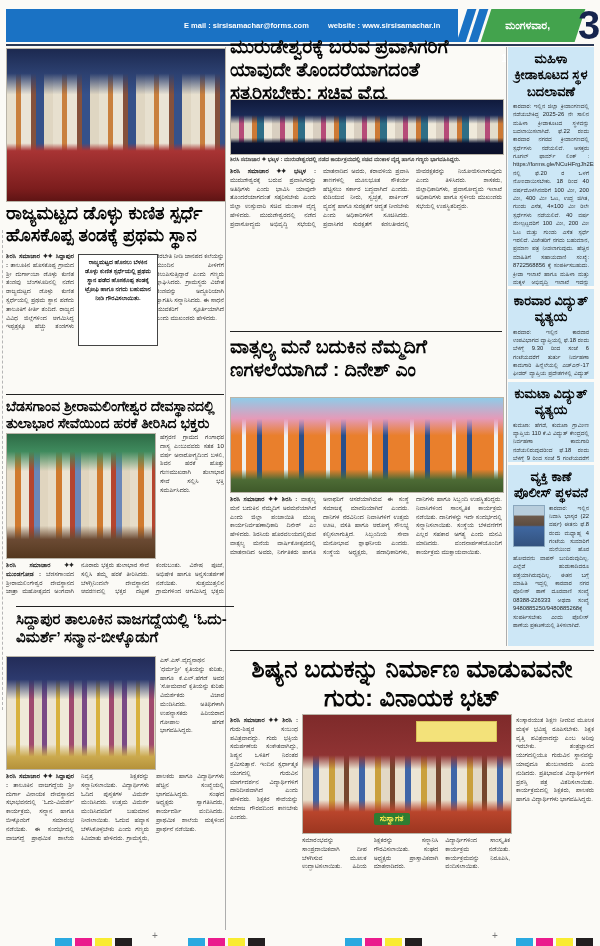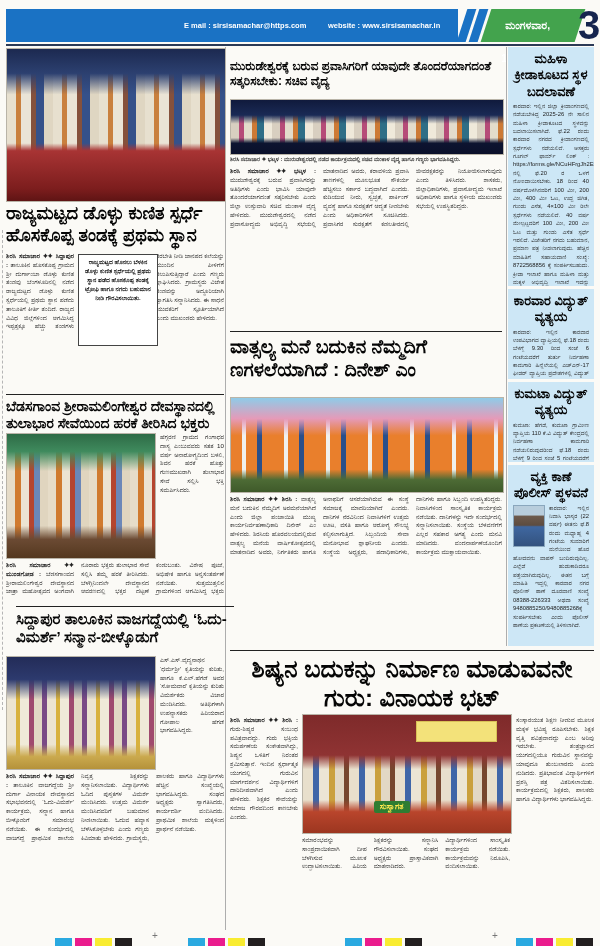--- a/index.html
+++ b/index.html
@@ -24,42 +24,42 @@
   .caption{font-size:5.7px;font-weight:bold;color:#333;white-space:nowrap;overflow:hidden;}
   
   .photo{border:1px solid #b9b4a8;overflow:hidden;}
   .ph-a{background:linear-gradient(180deg,#1c2950 0%,#2c4070 16%,rgba(44,64,112,0) 30%),linear-gradient(180deg,rgba(0,0,0,0) 62%,#a83434 67%,#7c1d1d 92%,#5f1414 100%),repeating-linear-gradient(90deg,#e7e0cf 0 9px,#c9803e 9px 14px,#eae4d6 14px 24px,#85513c 24px 29px,#35518a 29px 37px,#dfd6c2 37px 46px),#d8d0bd;}
   .ph-m1{background:linear-gradient(180deg,#101a3c 0%,#1a2a55 28%,rgba(26,42,85,0) 44%),linear-gradient(180deg,rgba(0,0,0,0) 70%,#0d1430 80%,#0a102a 100%),repeating-linear-gradient(90deg,#d8cfc0 0 8px,#b64b78 8px 13px,#e3dccb 13px 21px,#cd7a35 21px 26px,#2e6e86 26px 33px,#efe9da 33px 41px),#c9c2b2;}
   .ph-b{background:linear-gradient(180deg,#2e6b46 0%,#3f8a5d 14%,rgba(63,138,93,0) 30%),linear-gradient(180deg,rgba(0,0,0,0) 74%,#6b4a33 85%,#54381f 100%),repeating-linear-gradient(90deg,#e6dcc8 0 8px,#d07a2e 8px 14px,#ece3d2 14px 22px,#b5452f 22px 27px,#6b87b8 27px 33px,#e0d5bf 33px 41px),#d5ccb8;}
   .ph-m2{background:linear-gradient(180deg,#8fcbe8 0%,#e59ab8 22%,rgba(229,154,184,0) 40%),linear-gradient(180deg,rgba(0,0,0,0) 76%,#4d6b35 87%,#3f5a2a 100%),repeating-linear-gradient(90deg,#e97f2c 0 11px,#f0f0ee 11px 15px,#e97f2c 15px 26px,#2a4f8a 26px 31px,#e97f2c 31px 42px),#dfd8c8;}
   .ph-c{background:linear-gradient(180deg,#232c58 0%,#2d3a6e 20%,rgba(45,58,110,0) 38%),linear-gradient(180deg,rgba(0,0,0,0) 78%,#caa94e 89%,#b5923a 100%),repeating-linear-gradient(90deg,#ece4d0 0 9px,#d8b13c 9px 13px,#f0ead8 13px 22px,#a04a6e 22px 27px,#e3d9c4 27px 35px,#7a4a85 35px 40px),#d8d0bd;}
   .ph-m3{background:linear-gradient(180deg,#7e2a2a 0%,#8f3333 34%,rgba(143,51,51,0) 46%),linear-gradient(180deg,rgba(0,0,0,0) 72%,#b9452c 82%,#9c3620 100%),repeating-linear-gradient(90deg,#e8dfcc 0 10px,#3f66a8 10px 16px,#ece5d4 16px 26px,#caa03c 26px 32px,#e2d8c4 32px 41px,#76472e 41px 46px),#d2c9b6;}
   .m3-banner{position:absolute;top:6px;right:14px;width:38%;height:16%;background:#f3e27a;border:1px solid #d9c258;}
-  .m3-swagata{position:absolute;bottom:20px;left:34%;background:#2e7d32;color:#ffe94e;font-weight:bold;font-size:8px;padding:1px 6px;border-radius:2px;}
+  .m3-swagata{position:absolute;bottom:8px;left:34%;background:#2e7d32;color:#ffe94e;font-weight:bold;font-size:8px;padding:1px 6px;border-radius:2px;}
   .portrait{float:left;width:30px;height:40px;margin:1px 4px 2px 0;border:1px solid #8aa7bd;background:linear-gradient(180deg,#b8cddc 0%,#b8cddc 22%,#6d5a4c 26%,#5d4c40 48%,#3f67a0 52%,#33527e 100%);}
   
   .hbox{border:1px solid #444;background:#fff;padding:3px 4px;font-size:6px;font-weight:bold;line-height:1.5;text-align:center;overflow:hidden;}
   
   .rail{background:#cde7f6;padding:4px 5px;box-sizing:border-box;overflow:hidden;}
   .rail-title{font-weight:bold;font-size:13px;text-align:center;line-height:1.25;color:#000;margin-bottom:2px;}
   .rail-body{font-size:5.8px;line-height:1.45;text-align:justify;color:#222;}
   
   .vrule{width:1px;background:#adadad;}
   .dotted-edge{border-left:1px dashed #b5b5b5;width:0;}
   
   .sq{width:17px;height:8px;display:inline-block;margin-right:3px;}
   .c-c{background:#2aa9e0;} .c-m{background:#ea1c8d;} .c-y{background:#f9ec31;} .c-k{background:#231f20;}
   .plus{color:#777;font-size:10px;line-height:8px;}
 </style>
 </head>
 <body>
 
 <div class="abs" style="left:6px;top:9px;width:588px;height:33px;">
   <div class="abs hdr-blue" style="left:0;top:0;width:452px;"></div>
-  <div class="abs hdr-small" style="left:178px;top:12px;">E mail : sirsisamachar@https.com</div>
+  <div class="abs hdr-small" style="left:178px;top:12px;">E mail : sirsisamachar@forms.com</div>
   <div class="abs hdr-small" style="left:322px;top:12px;">website : www.sirsisamachar.in</div>
   <div class="abs slash" style="left:456px;"></div>
   <div class="abs slash" style="left:468px;"></div>
   <div class="abs green-date" style="left:480px;top:0;width:94px;">
     <div class="green-date-text">ಮಂಗಳವಾರ, 17.02.2026</div>
   </div>
   <div class="abs pageno" style="left:572px;top:-2px;">3</div>
 </div>
 <div class="abs hdr-rule" style="left:6px;top:44px;width:588px;height:0;"></div>
 <div class="abs dotted-edge" style="left:2px;top:230px;height:480px;"></div>
@@ -84,21 +84,21 @@
 </div>
 
 <div class="abs hl sep" style="left:16px;top:606px;width:218px;height:44px;font-size:15px;">ಸಿದ್ದಾಪುರ ತಾಲೂಕಿನ ವಾಜಗದ್ದೆಯಲ್ಲಿ ‘ಓದು-ವಿಮರ್ಶೆ’ ಸನ್ಮಾನ-ಬೀಳ್ಕೊಡುಗೆ</div>
 <div class="abs photo ph-c" style="left:6px;top:656px;width:148px;height:112px;"></div>
 <div class="abs bodytxt" style="left:160px;top:656px;width:64px;height:112px;">ಎಸ್.ಎಸ್.ವೈದ್ಯನಾಥನ ‘ಧರ್ಮಶ್ರೀ’ ಕೃತಿಯನ್ನು ಕುರಿತು, ಹಾಗೂ ಕೆ.ಎಲ್.ಹೆಗಡೆ ಅವರ ‘ಸೋಮವಾರ’ ಕೃತಿಯನ್ನು ಕುರಿತು ವಿಮರ್ಶಕರು ವಿಚಾರ ಮಂಡಿಸಿದರು. ಅತಿಥಿಗಳಾಗಿ ಉಪನ್ಯಾಸಕರು ಹಿರಿಯರಾದ ಗೋಪಾಲ ಹೆಗಡೆ ಭಾಗವಹಿಸಿದ್ದರು.</div>
 <div class="abs bodytxt cols3" style="left:6px;top:772px;width:218px;height:156px;">
   <b class="byline">ಶಿರಸಿ ಸಮಾಚಾರ ✦✦ ಸಿದ್ದಾಪುರ :</b>
   <span>ತಾಲೂಕಿನ ವಾಜಗದ್ದೆಯ ಶ್ರೀ ದುರ್ಗಾ ವಿನಾಯಕ ದೇವಸ್ಥಾನದ ಸಭಾಭವನದಲ್ಲಿ ‘ಓದು-ವಿಮರ್ಶೆ’ ಕಾರ್ಯಕ್ರಮ, ಸನ್ಮಾನ ಹಾಗೂ ಬೀಳ್ಕೊಡುಗೆ ಸಮಾರಂಭ ನಡೆಯಿತು. ಈ ಸಂದರ್ಭದಲ್ಲಿ ವಾಜಗದ್ದೆ ಪ್ರಾಥಮಿಕ ಶಾಲೆಯ ನಿವೃತ್ತ ಶಿಕ್ಷಕರನ್ನು ಸನ್ಮಾನಿಸಲಾಯಿತು. ವಿದ್ಯಾರ್ಥಿಗಳು ಓದಿದ ಪುಸ್ತಕಗಳ ವಿಮರ್ಶೆ ಮಂಡಿಸಿದರು. ಉತ್ತಮ ವಿಮರ್ಶೆ ಮಂಡಿಸಿದವರಿಗೆ ಬಹುಮಾನ ನೀಡಲಾಯಿತು. ಓದುವ ಹವ್ಯಾಸ ಬೆಳೆಸಿಕೊಳ್ಳಬೇಕು ಎಂದು ಗಣ್ಯರು ಕಿವಿಮಾತು ಹೇಳಿದರು. ಗ್ರಾಮಸ್ಥರು, ಪಾಲಕರು ಹಾಗೂ ವಿದ್ಯಾರ್ಥಿಗಳು ಹೆಚ್ಚಿನ ಸಂಖ್ಯೆಯಲ್ಲಿ ಭಾಗವಹಿಸಿದ್ದರು. ಸಂಘದ ಅಧ್ಯಕ್ಷರು ಸ್ವಾಗತಿಸಿದರು, ಕಾರ್ಯದರ್ಶಿ ವಂದಿಸಿದರು. ಪ್ರಾಥಮಿಕ ಶಾಲೆಯ ಮಕ್ಕಳಿಂದ ಪ್ರಾರ್ಥನೆ ನಡೆಯಿತು.</span>
 </div>
 
-<div class="abs hl" style="left:230px;top:59px;width:272px;height:48px;font-size:12px;">ಮುರುಡೇಶ್ವರಕ್ಕೆ ಬರುವ ಪ್ರವಾಸಿಗರಿಗೆ ಯಾವುದೇ ತೊಂದರೆಯಾಗದಂತೆ ಸತ್ಕರಿಸಬೇಕು: ಸಚಿವ ವೈದ್ಯ</div>
+<div class="abs hl" style="left:230px;top:35px;width:272px;height:48px;font-size:19px;">ಮುರುಡೇಶ್ವರಕ್ಕೆ ಬರುವ ಪ್ರವಾಸಿಗರಿಗೆ ಯಾವುದೇ ತೊಂದರೆಯಾಗದಂತೆ ಸತ್ಕರಿಸಬೇಕು: ಸಚಿವ ವೈದ್ಯ</div>
 <div class="abs photo ph-m1" style="left:230px;top:99px;width:272px;height:54px;"></div>
 <div class="abs caption" style="left:230px;top:156px;width:272px;height:8px;">ಶಿರಸಿ ಸಮಾಚಾರ ✦ ಭಟ್ಕಳ : ಮುರುಡೇಶ್ವರದಲ್ಲಿ ನಡೆದ ಕಾರ್ಯಕ್ರಮದಲ್ಲಿ ಸಚಿವ ಮಂಕಾಳ ವೈದ್ಯ ಹಾಗೂ ಗಣ್ಯರು ಭಾಗವಹಿಸಿದ್ದರು.</div>
 <div class="abs bodytxt cols3" style="left:230px;top:167px;width:272px;height:161px;">
   <b class="byline">ಶಿರಸಿ ಸಮಾಚಾರ ✦✦ ಭಟ್ಕಳ :</b>
   <span>ಮುರುಡೇಶ್ವರಕ್ಕೆ ಬರುವ ಪ್ರವಾಸಿಗರನ್ನು ಅತಿಥಿಗಳು ಎಂದು ಭಾವಿಸಿ ಯಾವುದೇ ತೊಂದರೆಯಾಗದಂತೆ ಸತ್ಕರಿಸಬೇಕು ಎಂದು ಜಿಲ್ಲಾ ಉಸ್ತುವಾರಿ ಸಚಿವ ಮಂಕಾಳ ವೈದ್ಯ ಹೇಳಿದರು. ಮುರುಡೇಶ್ವರದಲ್ಲಿ ನಡೆದ ಪ್ರವಾಸೋದ್ಯಮ ಅಭಿವೃದ್ಧಿ ಸಭೆಯಲ್ಲಿ ಮಾತನಾಡಿದ ಅವರು, ಕರಾವಳಿಯ ಪ್ರವಾಸಿ ತಾಣಗಳಲ್ಲಿ ಮೂಲಭೂತ ಸೌಕರ್ಯ ಹೆಚ್ಚಿಸಲು ಸರ್ಕಾರ ಬದ್ಧವಾಗಿದೆ ಎಂದರು. ಕುಡಿಯುವ ನೀರು, ಸ್ವಚ್ಛತೆ, ಪಾರ್ಕಿಂಗ್ ವ್ಯವಸ್ಥೆ ಹಾಗೂ ಸುರಕ್ಷತೆಗೆ ಆದ್ಯತೆ ನೀಡಬೇಕು ಎಂದು ಅಧಿಕಾರಿಗಳಿಗೆ ಸೂಚಿಸಿದರು. ಪ್ರವಾಸಿಗರ ಸುರಕ್ಷತೆಗೆ ಕಡಲತೀರದಲ್ಲಿ ಜೀವರಕ್ಷಕರನ್ನು ನಿಯೋಜಿಸಲಾಗುವುದು ಎಂದು ತಿಳಿಸಿದರು. ಶಾಸಕರು, ಜಿಲ್ಲಾಧಿಕಾರಿಗಳು, ಪ್ರವಾಸೋದ್ಯಮ ಇಲಾಖೆ ಅಧಿಕಾರಿಗಳು ಹಾಗೂ ಸ್ಥಳೀಯ ಮುಖಂಡರು ಸಭೆಯಲ್ಲಿ ಉಪಸ್ಥಿತರಿದ್ದರು.</span>
 </div>
 
 <div class="abs hl sep" style="left:230px;top:331px;width:272px;height:60px;font-size:19px;">ವಾತ್ಸಲ್ಯ ಮನೆ ಬದುಕಿನ ನೆಮ್ಮದಿಗೆ ಣಗಳಲೆಯಾಗಿದೆ : ದಿನೇಶ್ ಎಂ</div>
 <div class="abs photo ph-m2" style="left:230px;top:397px;width:272px;height:94px;"></div>
 <div class="abs bodytxt cols3" style="left:230px;top:495px;width:272px;height:146px;">

